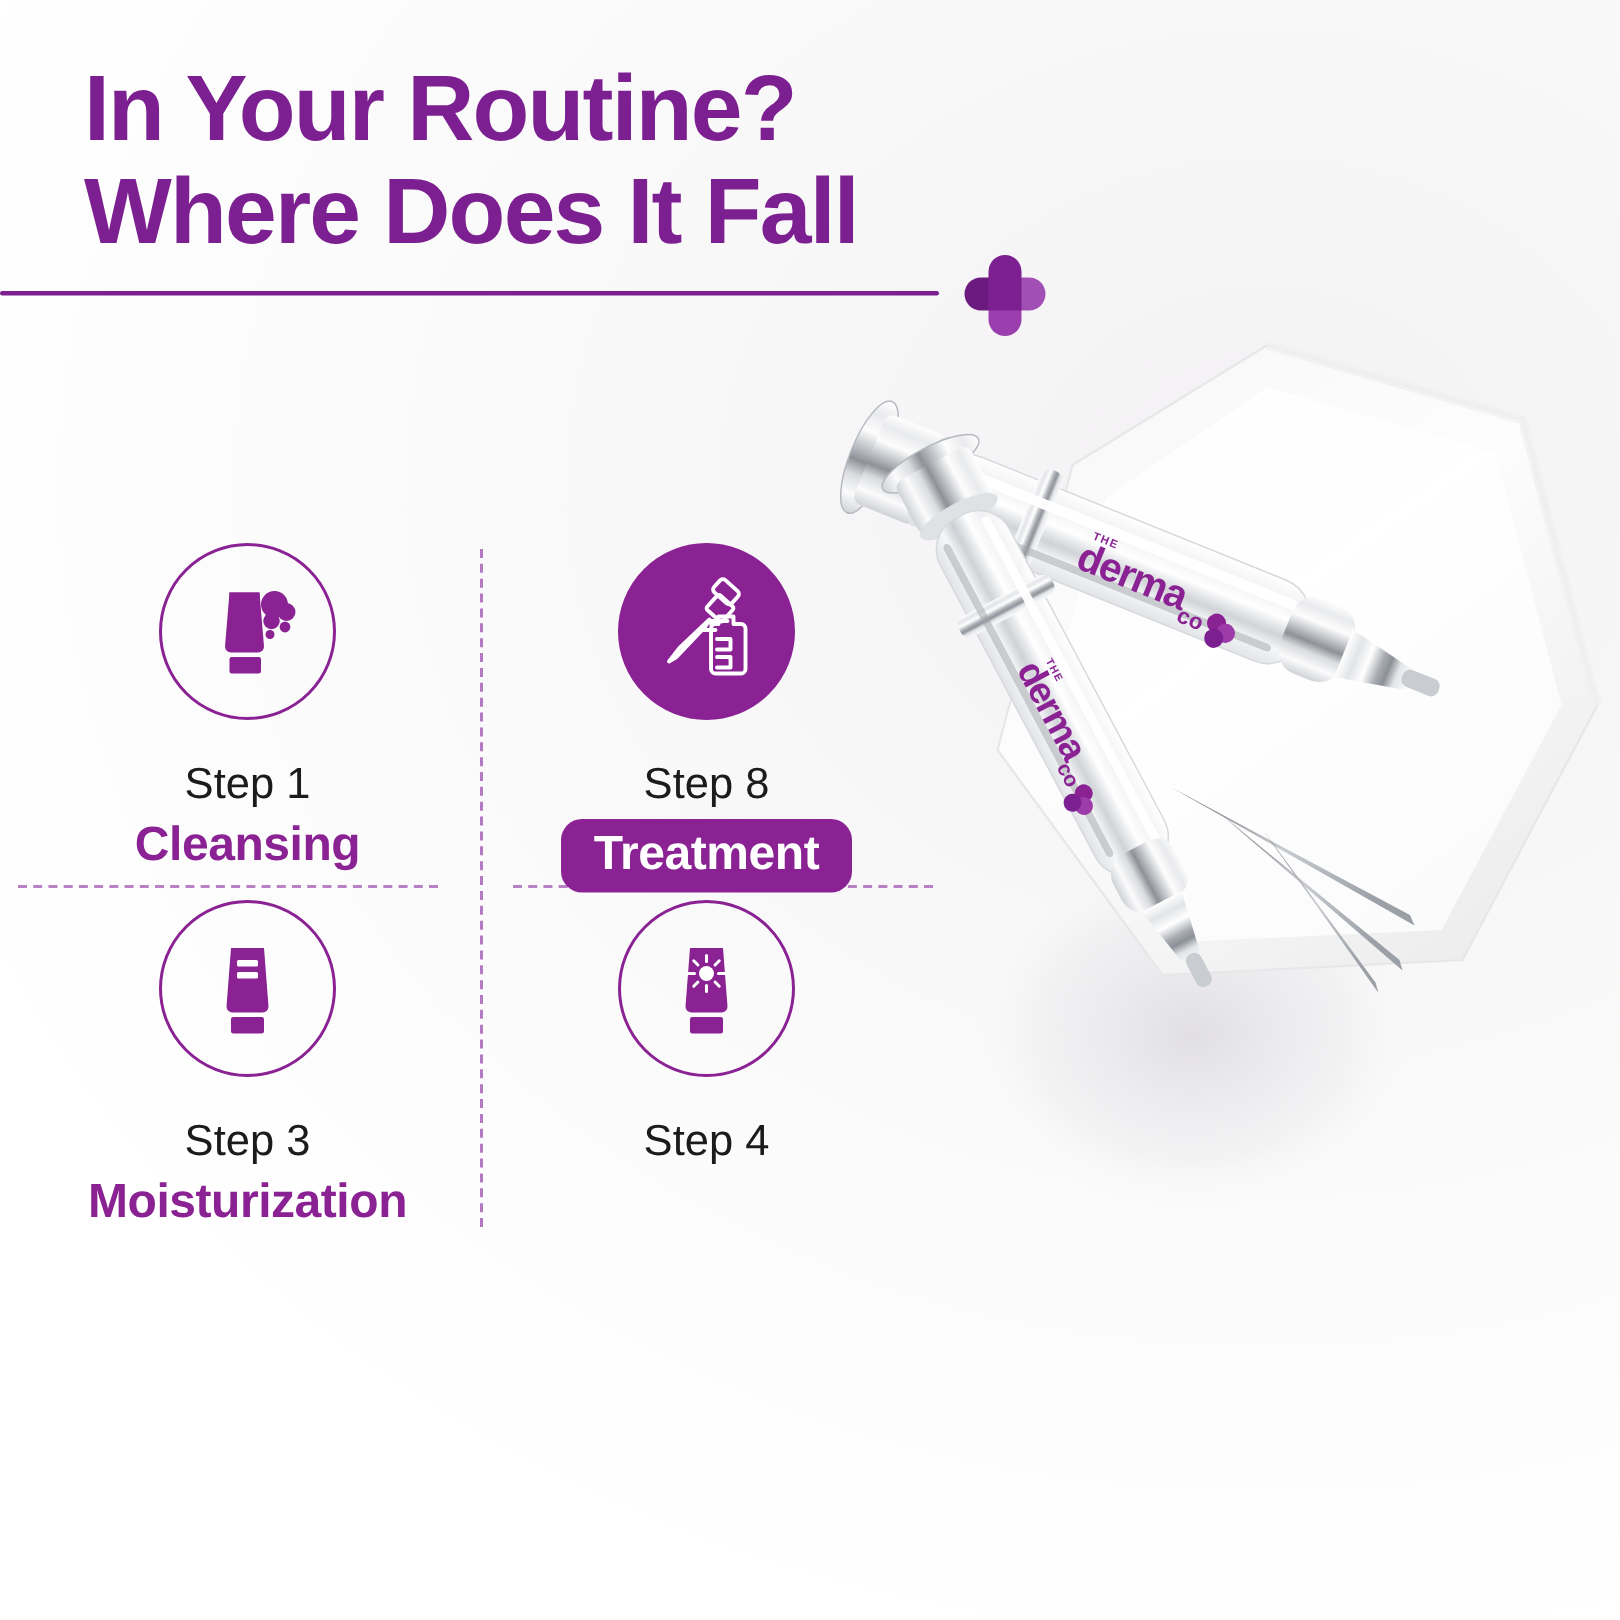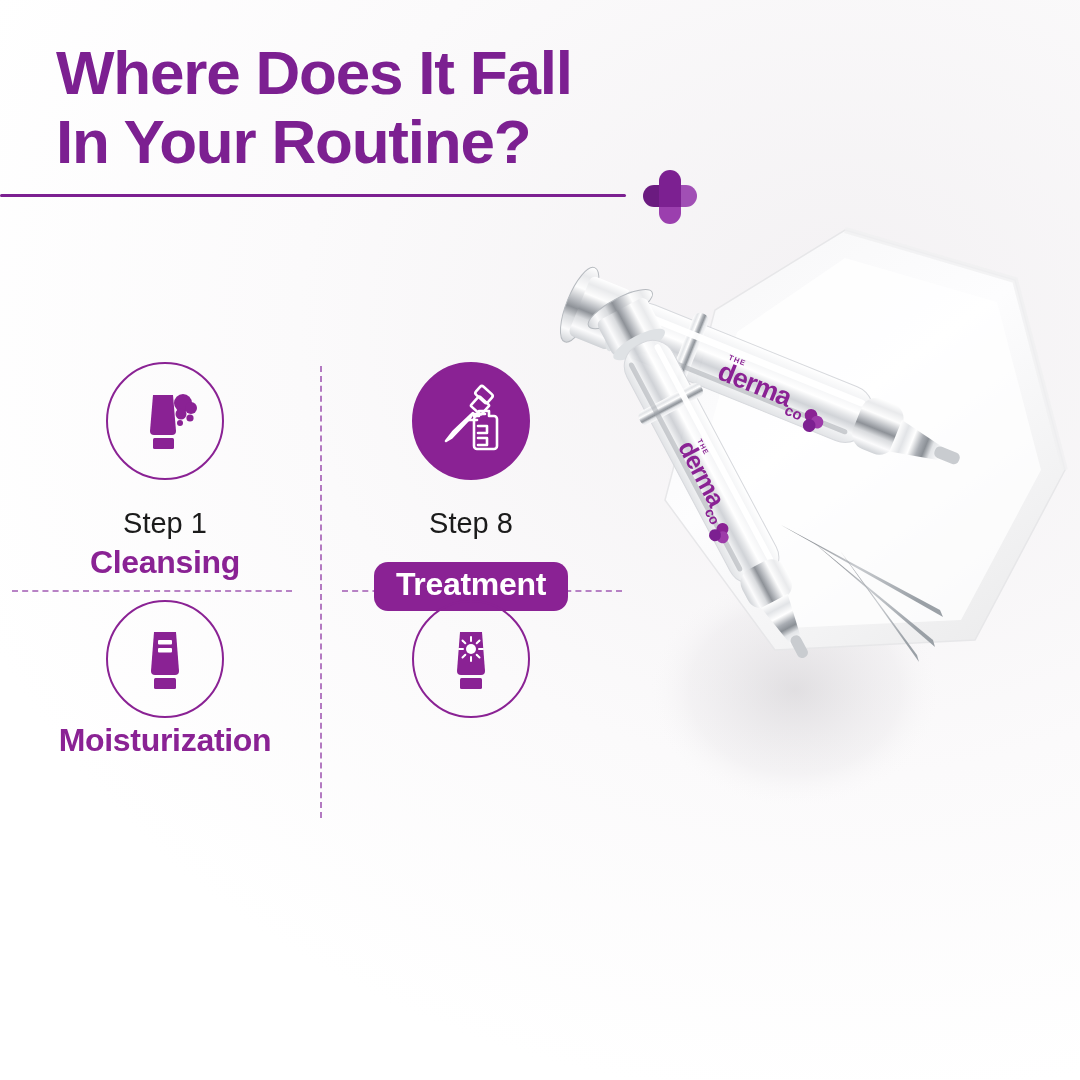--- a/index.html
+++ b/index.html
@@ -82,21 +82,21 @@
     color:#8A2294;
     line-height:1.18;
     letter-spacing:-.3px;
   }
   .step-name.pill{
     display:inline-block;
     background:#8A2294;
     color:#ffffff;
     border-radius:14px;
     padding:4px 22px 7px 22px;
-    margin-top:22px;
+    margin-top:6px;
   }
 
   
   #product{
     position:absolute;left:545px;top:170px;width:545px;height:720px;
   }
   #product svg{display:block;}
 </style>
 </head>
 <body>
@@ -214,22 +214,22 @@
             <circle cx="0" cy="0" r="6" fill="#8A2294"></circle>
             <circle cx="7.5" cy="3.8" r="6" fill="#9D3BA9"></circle>
             <circle cx="2" cy="9.5" r="6" fill="#7C2091"></circle>
           </g>
         </g>
       </g>
     </svg>
   </div>
 
   <div id="title-block">
+    <div class="title-line">In Your Routine?</div>
     <div class="title-line">Where Does It Fall</div>
-    <div class="title-line">In Your Routine?</div>
   </div>
   <div id="title-rule"></div>
 
   <div id="brand-mark">
     <svg width="58" height="58" viewBox="0 0 58 58" xmlns="http://www.w3.org/2000/svg" aria-hidden="true">
       <rect x="18" y="2" width="22" height="27" rx="11" fill="#7C2091"></rect>
       <rect x="2" y="17" width="27" height="22" rx="11" fill="#6B1B80"></rect>
       <rect x="29" y="17" width="27" height="22" rx="11" fill="#A14FB5"></rect>
       <rect x="18" y="29" width="22" height="27" rx="11" fill="#9B3FAE"></rect>
       <rect x="18" y="17" width="22" height="22" fill="#7C2091"></rect>
@@ -284,20 +284,21 @@
 
     <div class="cell c3">
       <div class="icon-circle outline">
         <svg width="72" height="72" viewBox="0 0 72 72" xmlns="http://www.w3.org/2000/svg" aria-hidden="true">
           <path d="M25 9 h22 l3 39 a4 4 0 0 1 -4 4 h-20 a4 4 0 0 1 -4 -4 Z" fill="#8A2294"></path>
           <rect x="25" y="55" width="22" height="11" rx="1.5" fill="#8A2294"></rect>
           <rect x="29" y="17" width="14" height="4.4" rx="1" fill="#ffffff"></rect>
           <rect x="29" y="25" width="14" height="4.4" rx="1" fill="#ffffff"></rect>
         </svg>
       </div>
+      <div class="step-num">Step 3</div>
       <div class="step-name">Moisturization</div>
     </div>
 
     <div class="cell c4">
       <div class="icon-circle outline">
         <svg width="72" height="72" viewBox="0 0 72 72" xmlns="http://www.w3.org/2000/svg" aria-hidden="true">
           <path d="M25 9 h22 l3 39 a4 4 0 0 1 -4 4 h-20 a4 4 0 0 1 -4 -4 Z" fill="#8A2294"></path>
           <rect x="25" y="55" width="22" height="11" rx="1.5" fill="#8A2294"></rect>
           <circle cx="36" cy="26" r="5" fill="#ffffff"></circle>
           <g stroke="#ffffff" stroke-width="2" stroke-linecap="round">
@@ -305,16 +306,17 @@
             <line x1="36" y1="34" x2="36" y2="38"></line>
             <line x1="24" y1="26" x2="28" y2="26"></line>
             <line x1="44" y1="26" x2="48" y2="26"></line>
             <line x1="27.5" y1="17.5" x2="30.3" y2="20.3"></line>
             <line x1="41.7" y1="31.7" x2="44.5" y2="34.5"></line>
             <line x1="44.5" y1="17.5" x2="41.7" y2="20.3"></line>
             <line x1="30.3" y1="31.7" x2="27.5" y2="34.5"></line>
           </g>
         </svg>
       </div>
+      <div class="step-num">Step 4</div>
     </div>
 
   </div>
 </div>
 
 </body></html>

